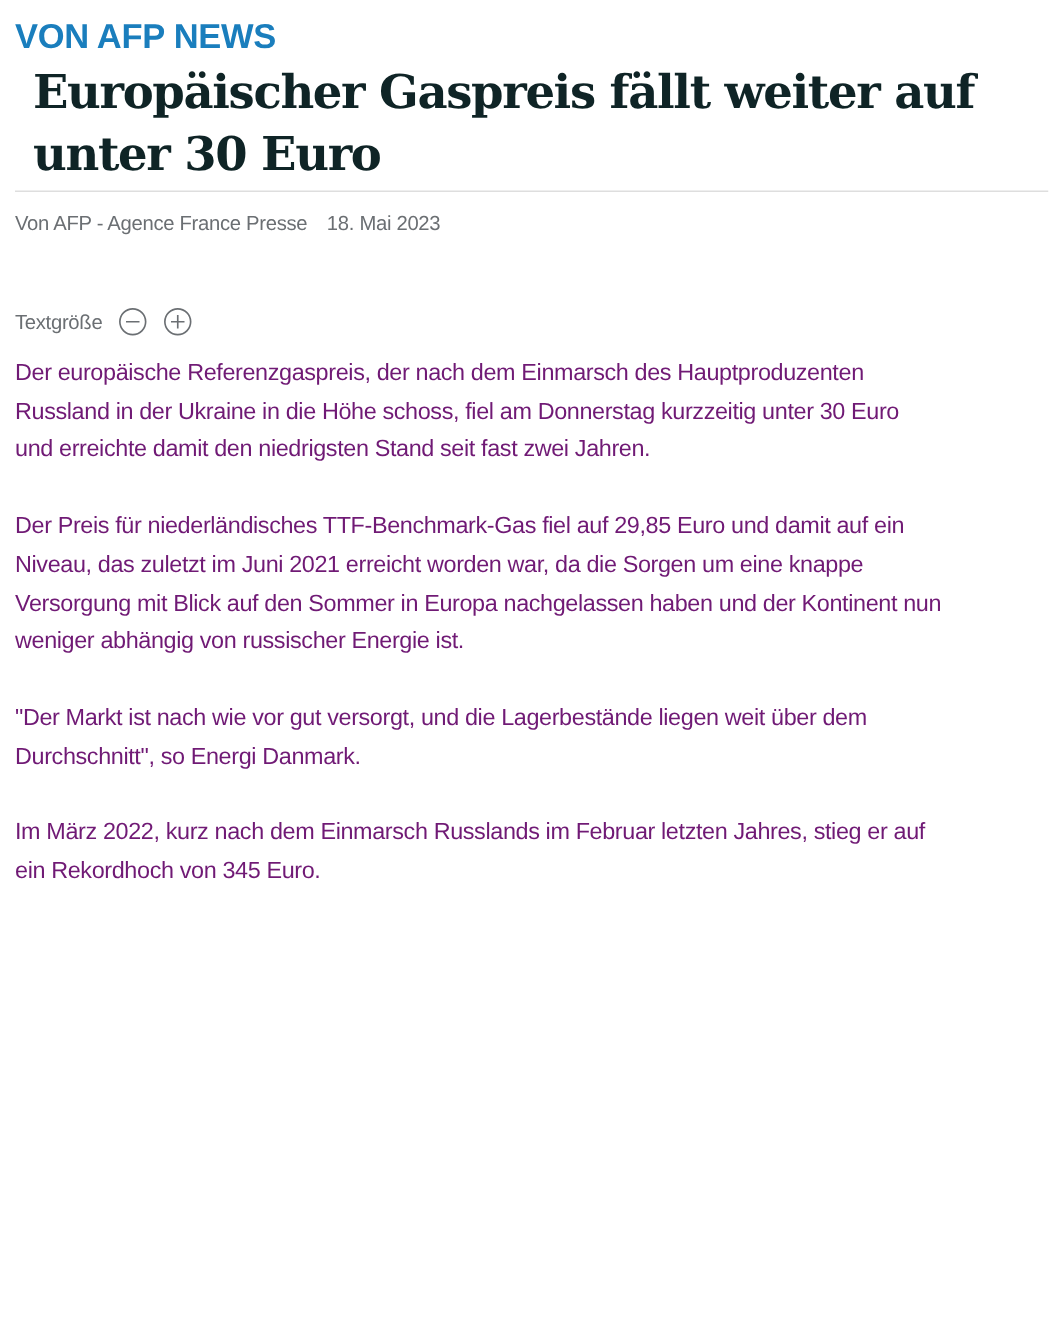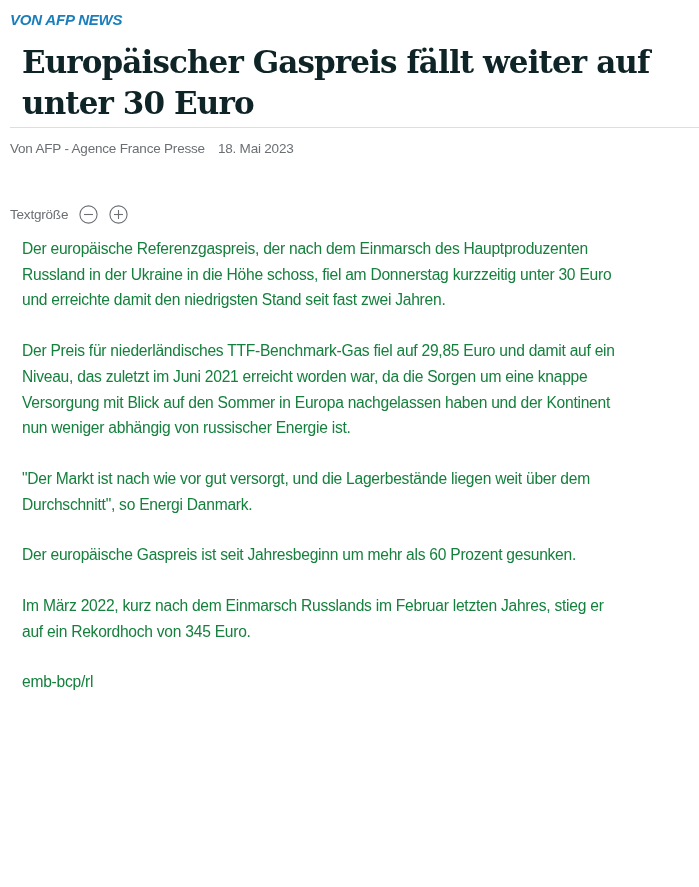--- a/index.html
+++ b/index.html
@@ -20,25 +20,24 @@
       left: 10px;
       top: 0;
       width: 689px;
     }
     .kicker {
       position: absolute;
       top: 11px;
       left: 0;
       font-family: "Liberation Sans", sans-serif;
       font-weight: bold;
-      font-size: 15px;
+      font-size: 23px;
       letter-spacing: -0.2px;
       color: #1a7ebd;
       white-space: nowrap;
-      font-style: italic;
     }
     .headline {
       position: absolute;
       top: 42px;
       left: 12px;
       width: 689px;
       margin: 0;
       font-family: "DejaVu Serif", serif;
       font-weight: bold;
       font-size: 31px;
@@ -88,25 +87,25 @@
     .textsize .ts-btn:first-of-type {
       margin-left: 9px;
     }
     .body-text {
       position: absolute;
       top: 236px;
       left: 0;
       width: 618px;
     }
     .body-text p {
-      margin: 0 0 25px 12px;
+      margin: 0 0 25px 0;
       font-size: 15.6px;
       line-height: 25.7px;
       letter-spacing: -0.25px;
-      color: #15803d;
+      color: #701a75;
     }
     .body-text p.signoff {
       margin-bottom: 0;
     }
   </style>
 </head>
 <body>
 
 <div class="page">
 
@@ -134,18 +133,16 @@
         <line x1="5" y1="9.5" x2="14" y2="9.5" stroke="#6b6f73" stroke-width="1.1"></line>
         <line x1="9.5" y1="5" x2="9.5" y2="14" stroke="#6b6f73" stroke-width="1.1"></line>
       </svg>
     </span>
   </div>
 
   <div class="body-text">
     <p>Der europäische Referenzgaspreis, der nach dem Einmarsch des Hauptproduzenten Russland in der Ukraine in die Höhe schoss, fiel am Donnerstag kurzzeitig unter 30 Euro und erreichte damit den niedrigsten Stand seit fast zwei Jahren.</p>
     <p>Der Preis für niederländisches TTF-Benchmark-Gas fiel auf 29,85 Euro und damit auf ein Niveau, das zuletzt im Juni 2021 erreicht worden war, da die Sorgen um eine knappe Versorgung mit Blick auf den Sommer in Europa nachgelassen haben und der Kontinent nun weniger abhängig von russischer Energie ist.</p>
     <p>"Der Markt ist nach wie vor gut versorgt, und die Lagerbestände liegen weit über dem Durchschnitt", so Energi Danmark.</p>
-    <p>Der europäische Gaspreis ist seit Jahresbeginn um mehr als 60 Prozent gesunken.</p>
     <p>Im März 2022, kurz nach dem Einmarsch Russlands im Februar letzten Jahres, stieg er auf ein Rekordhoch von 345 Euro.</p>
-    <p class="signoff">emb-bcp/rl</p>
   </div>
 
 </div>
 
 </body></html>

